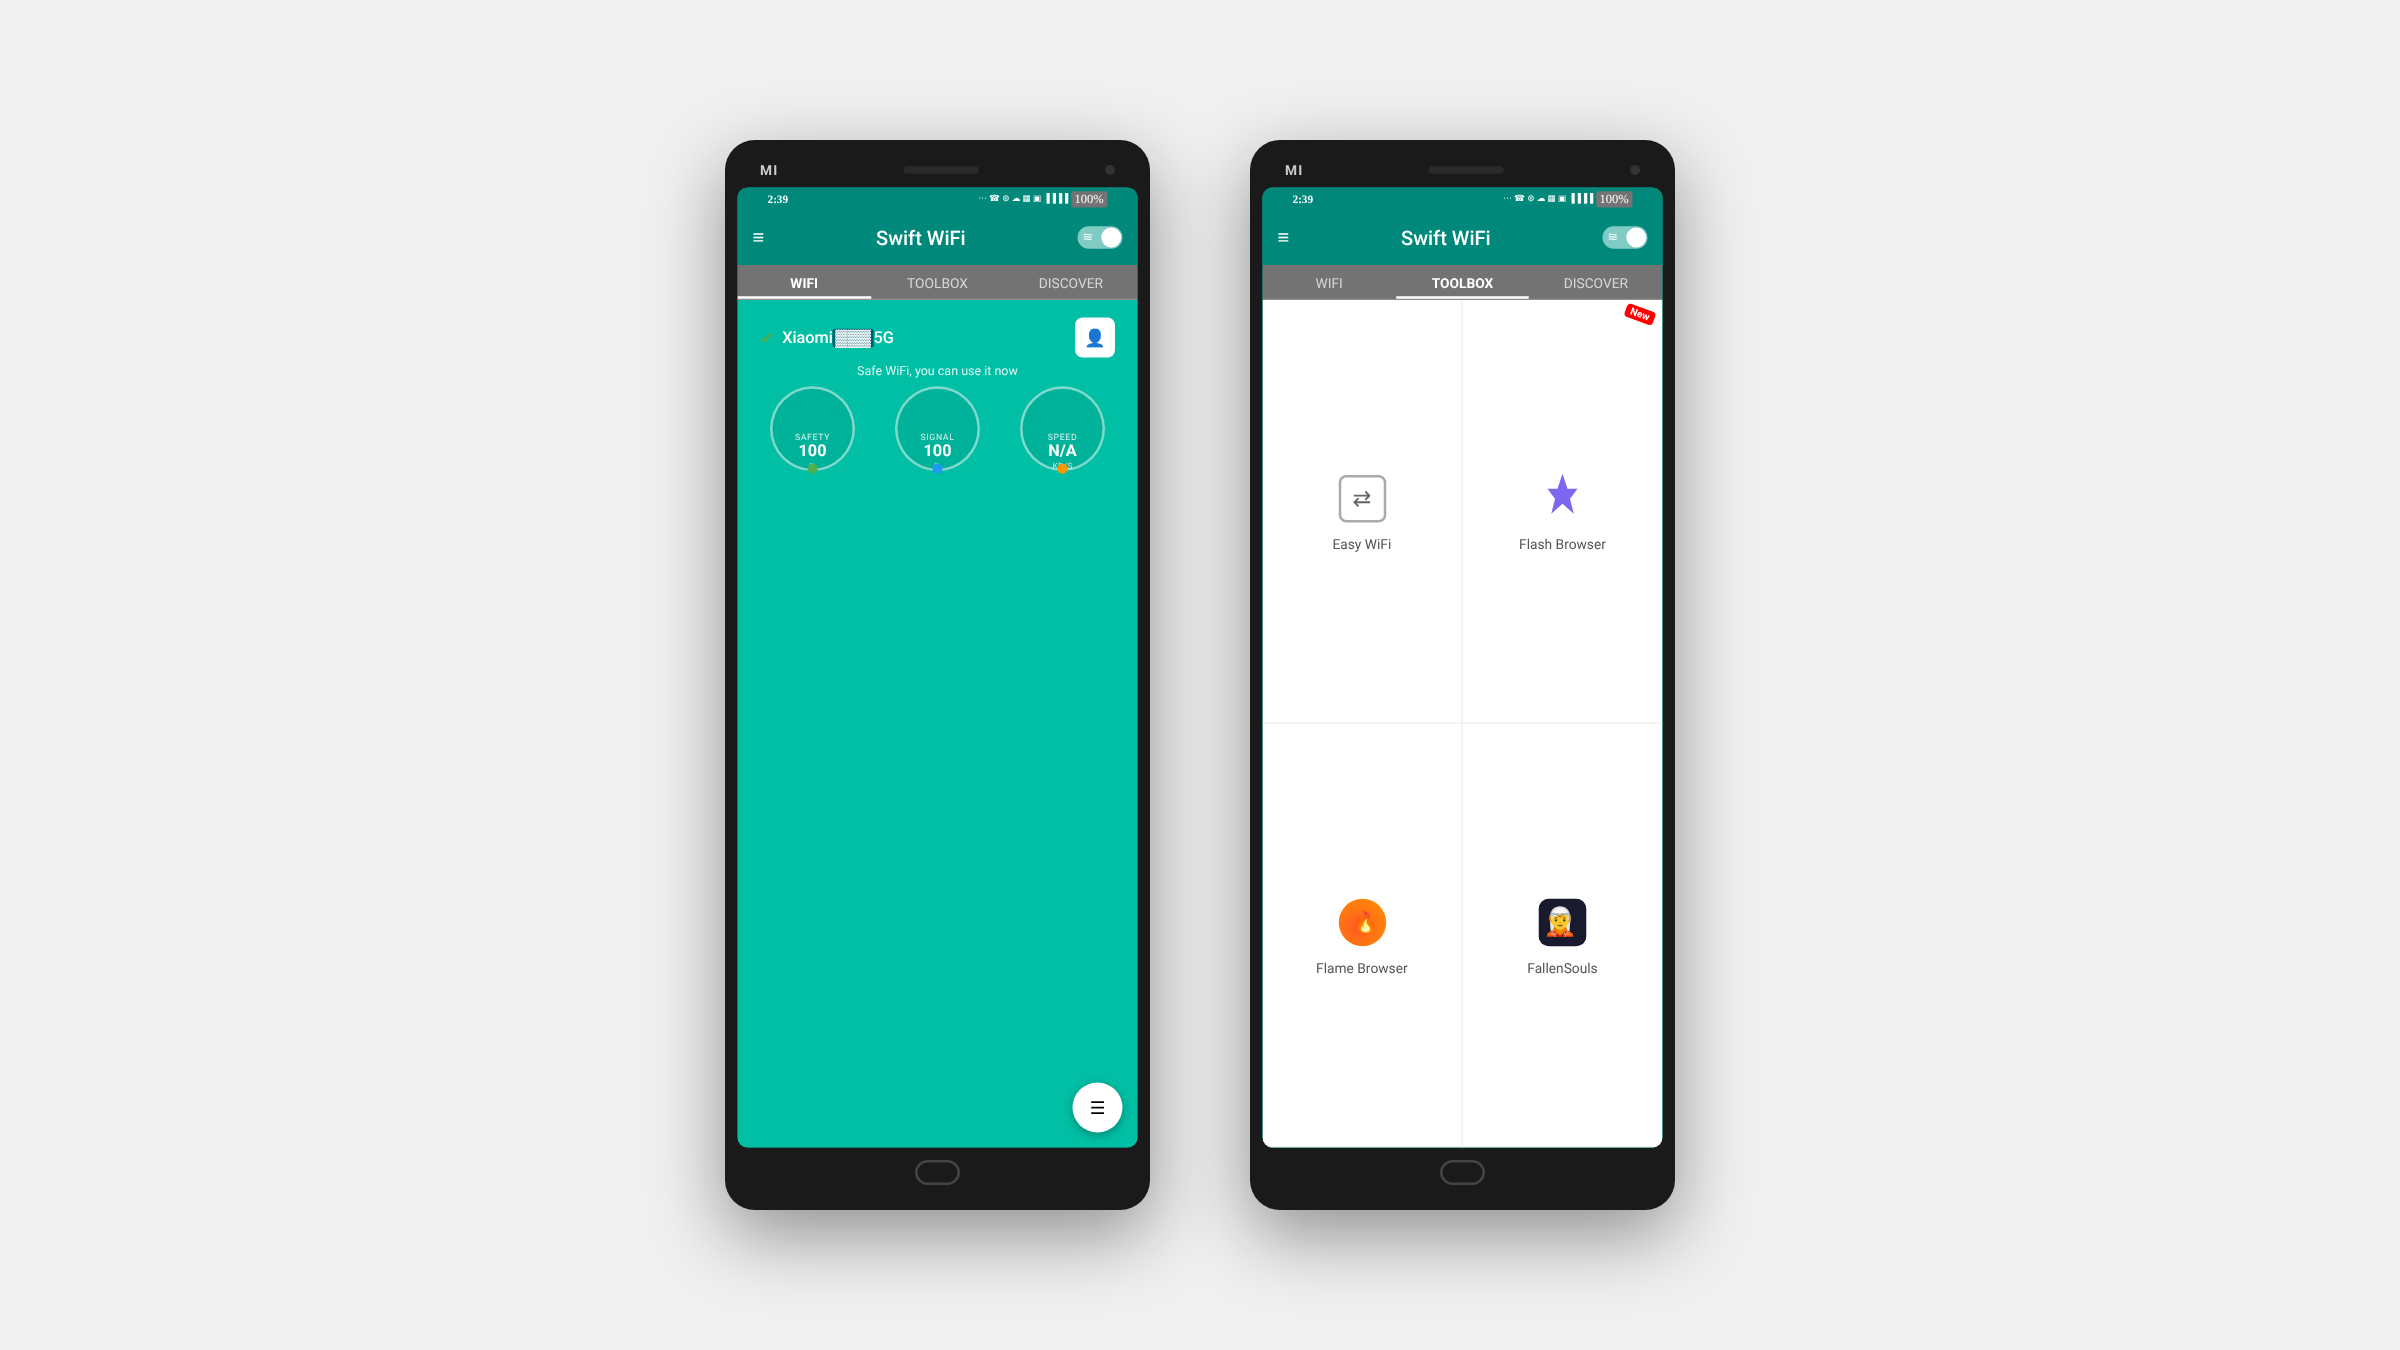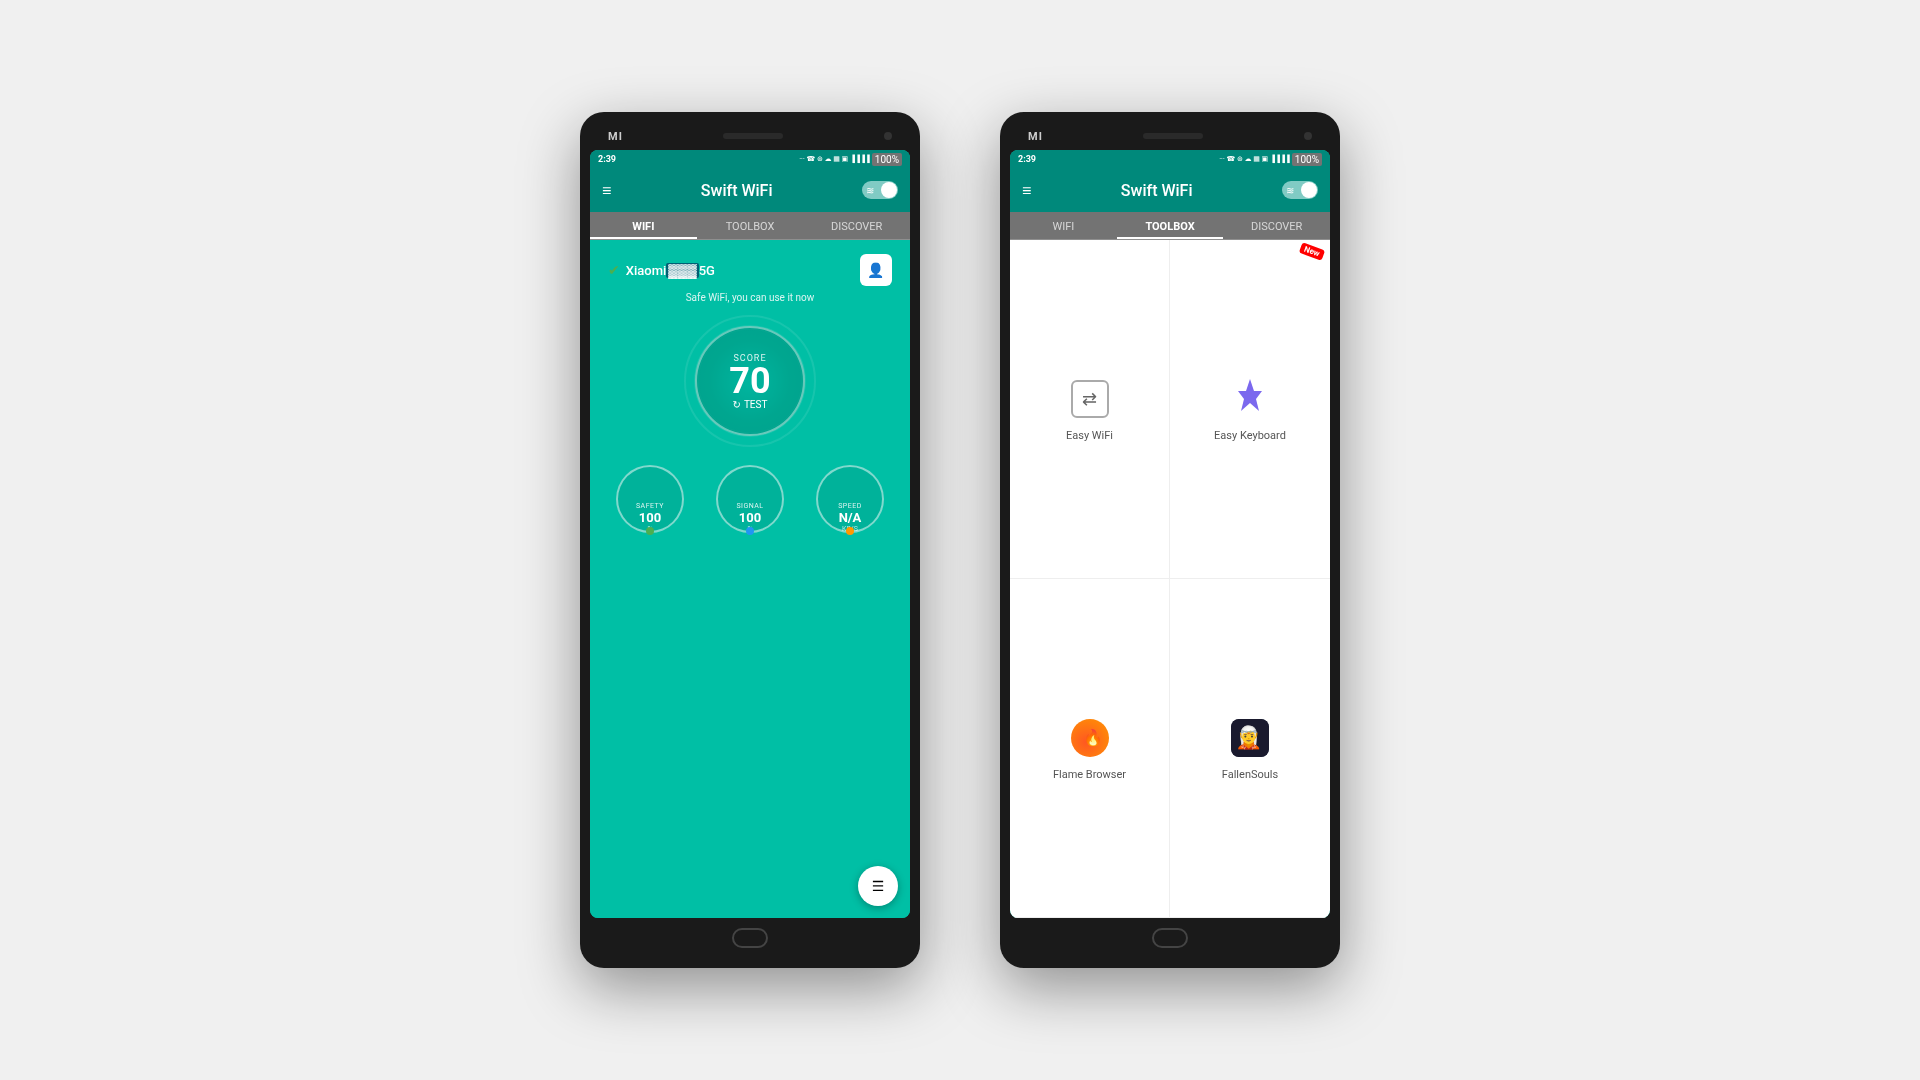--- a/index.html
+++ b/index.html
@@ -65,22 +65,23 @@
       overflow: hidden;
       display: flex;
       flex-direction: column;
     }
     
     .status-bar {
       background: #00897b;
       display: flex;
       justify-content: space-between;
       align-items: center;
-      padding: 2px 8px;
+      padding: 2px 24px;
       height: 18px;
+      font-family: Liberation Serif, serif;
     }
     .status-time {
       color: white;
       font-size: 9px;
       font-weight: bold;
     }
     .status-icons {
       display: flex;
       gap: 2px;
       align-items: center;
@@ -502,37 +503,20 @@
           <div class="wifi-network-info">
             <span class="check-icon">✔</span>
             <span class="network-name">
               <span>Xiaomi</span><span class="highlight">▓▓▓</span><span>5G</span>
             </span>
           </div>
           <div class="user-icon-btn">👤</div>
         </div>
         <div class="safe-text">Safe WiFi, you can use it now</div>
 
-        <div class="score-container">
-          <svg class="score-arc" viewBox="0 0 140 140">
-            <circle cx="70" cy="70" r="65" fill="none" stroke="rgba(255,255,255,0.15)" stroke-width="2"></circle>
-            <circle cx="70" cy="70" r="55" fill="rgba(0,150,130,0.4)" stroke="rgba(255,255,255,0.3)" stroke-width="1.5"></circle>
-            <circle cx="70" cy="70" r="52" fill="none" stroke="rgba(255,255,255,0.2)" stroke-width="1"></circle>
-          </svg>
-          <div class="score-circle-outer">
-            <div class="score-circle-inner">
-              <span class="score-label">SCORE</span>
-              <span class="score-number">70</span>
-              <div class="test-btn">
-                <span class="test-icon">↻</span>
-                <span>TEST</span>
-              </div>
-            </div>
-          </div>
-        </div>
 
         <div class="stats-row">
           <div class="stat-circle">
             <span class="stat-label">SAFETY</span>
             <span class="stat-value">100</span>
             <span class="stat-unit">%</span>
             <div class="stat-dot green"></div>
           </div>
           <div class="stat-circle">
             <span class="stat-label">SIGNAL</span>
@@ -605,21 +589,21 @@
 
           <div class="toolbox-item">
             <div class="new-badge">New</div>
             <div class="toolbox-icon-wrap">
               <span class="flash-keyboard-icon">
                 <svg width="36" height="36" viewBox="0 0 36 36">
                   <path d="M18 2 L22 14 L30 14 L24 22 L27 34 L18 26 L9 34 L12 22 L6 14 L14 14 Z" fill="#7b68ee"></path>
                 </svg>
               </span>
             </div>
-            <span class="toolbox-item-label">Easy Keyboard</span>
+            <span class="toolbox-item-label">Flash Browser</span>
           </div>
 
           <div class="toolbox-item">
             <div class="toolbox-icon-wrap">
               <div class="flame-browser-icon">
                 <svg width="22" height="22" viewBox="0 0 22 22">
                   <circle cx="11" cy="11" r="11" fill="none"></circle>
                   <text x="4" y="16" font-size="16" fill="white">🔥</text>
                 </svg>
               </div>

